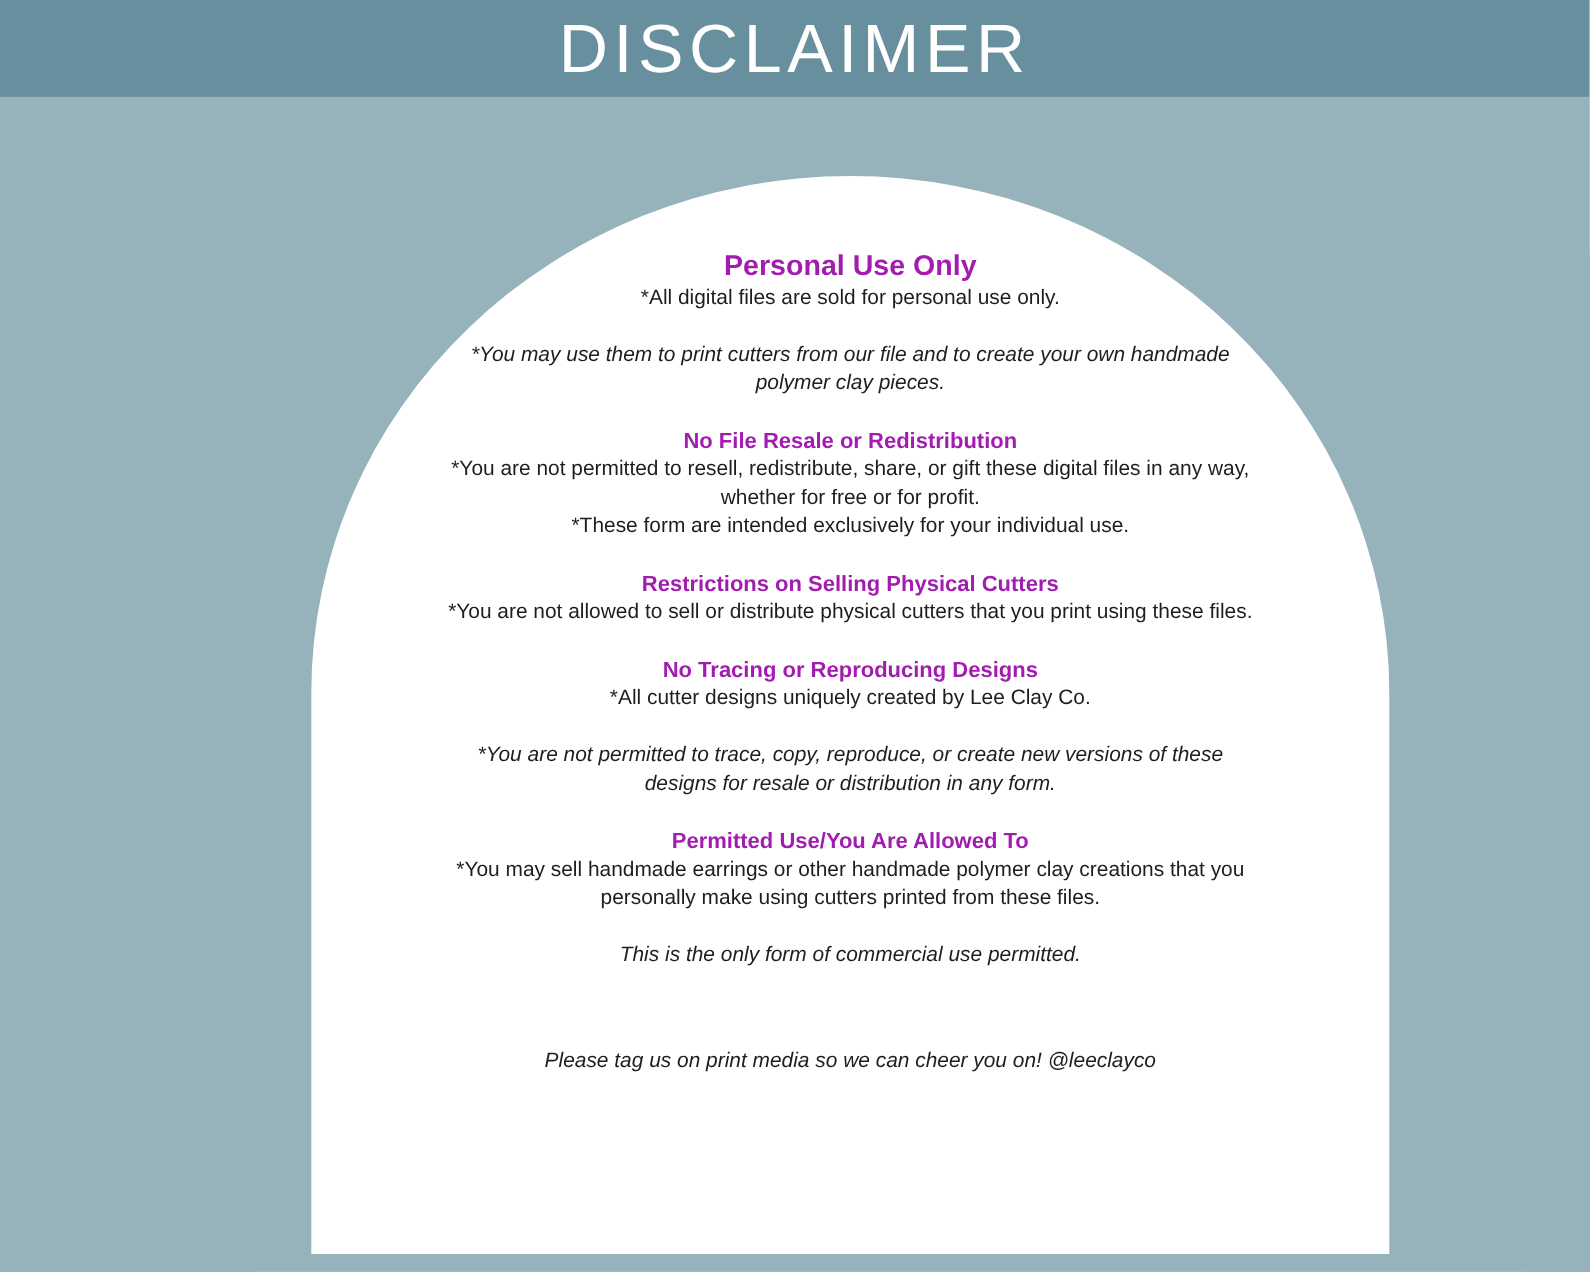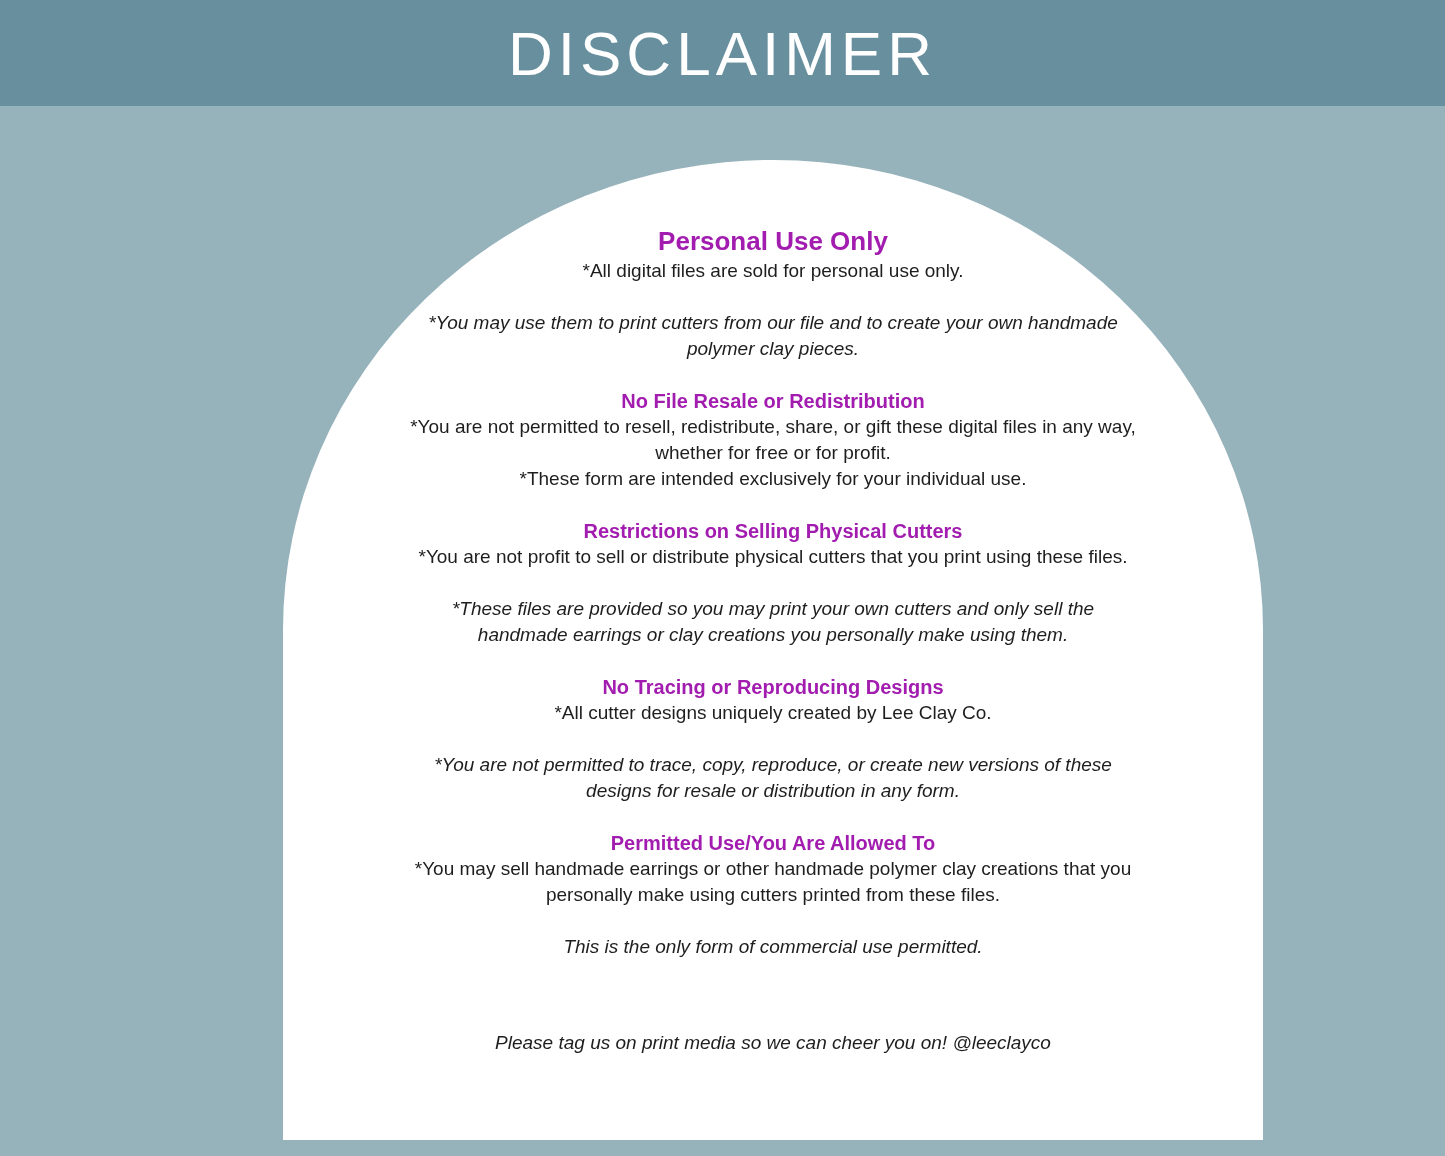--- a/index.html
+++ b/index.html
@@ -5,21 +5,21 @@
   html,body{margin:0;padding:0;background:#96b2bb;}
   .page{
     position:relative;
     width:1445px;height:1156px;
     background:#96b2bb;
     overflow:hidden;
     font-family:"Liberation Sans",sans-serif;
     color:#1e1e1e;
   }
   .banner{
-    position:absolute;top:0;left:0;width:100%;height:106px;
+    position:absolute;top:0;left:0;width:100%;height:88px;
     background:#688f9e;
     display:flex;align-items:center;justify-content:center;
   }
   .banner h1{
     margin:0;
     color:#ffffff;
     font-size:62px;
     font-weight:300;
     letter-spacing:5px;
     font-family:"Liberation Sans",sans-serif;
@@ -75,22 +75,21 @@
       </div>
 
       <div class="section">
         <h2>No File Resale or Redistribution</h2>
         <p>*You are not permitted to resell, redistribute, share, or gift these digital files in any way, whether for free or for profit.</p>
         <p>*These form are intended exclusively for your individual use.</p>
       </div>
 
       <div class="section">
         <h2>Restrictions on Selling Physical Cutters</h2>
-        <p>*You are not profit to sell or distribute physical cutters that you print using these files.</p>
-        <p class="gap">*These files are provided so you may print your own cutters and only sell the handmade earrings or clay creations you personally make using them.</p>
+        <p>*You are not allowed to sell or distribute physical cutters that you print using these files.</p>
       </div>
 
       <div class="section">
         <h2>No Tracing or Reproducing Designs</h2>
         <p>*All cutter designs uniquely created by Lee Clay Co.</p>
         <p class="gap">*You are not permitted to trace, copy, reproduce, or create new versions of these designs for resale or distribution in any form.</p>
       </div>
 
       <div class="section">
         <h2>Permitted Use/You Are Allowed To</h2>

